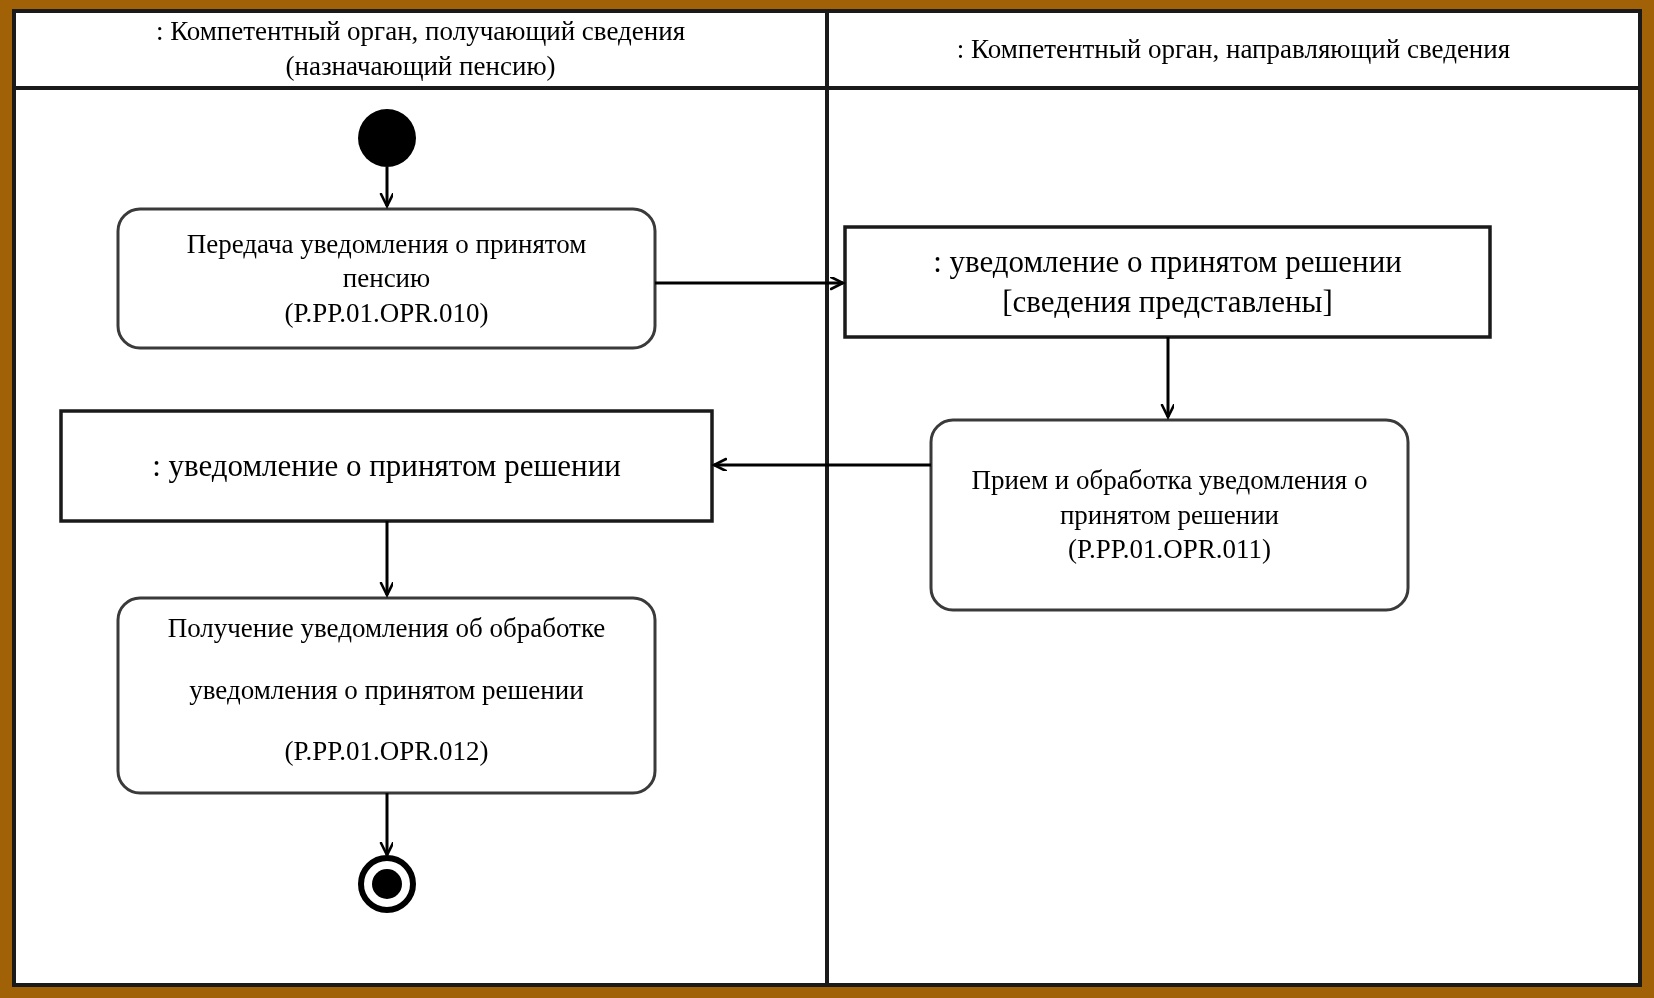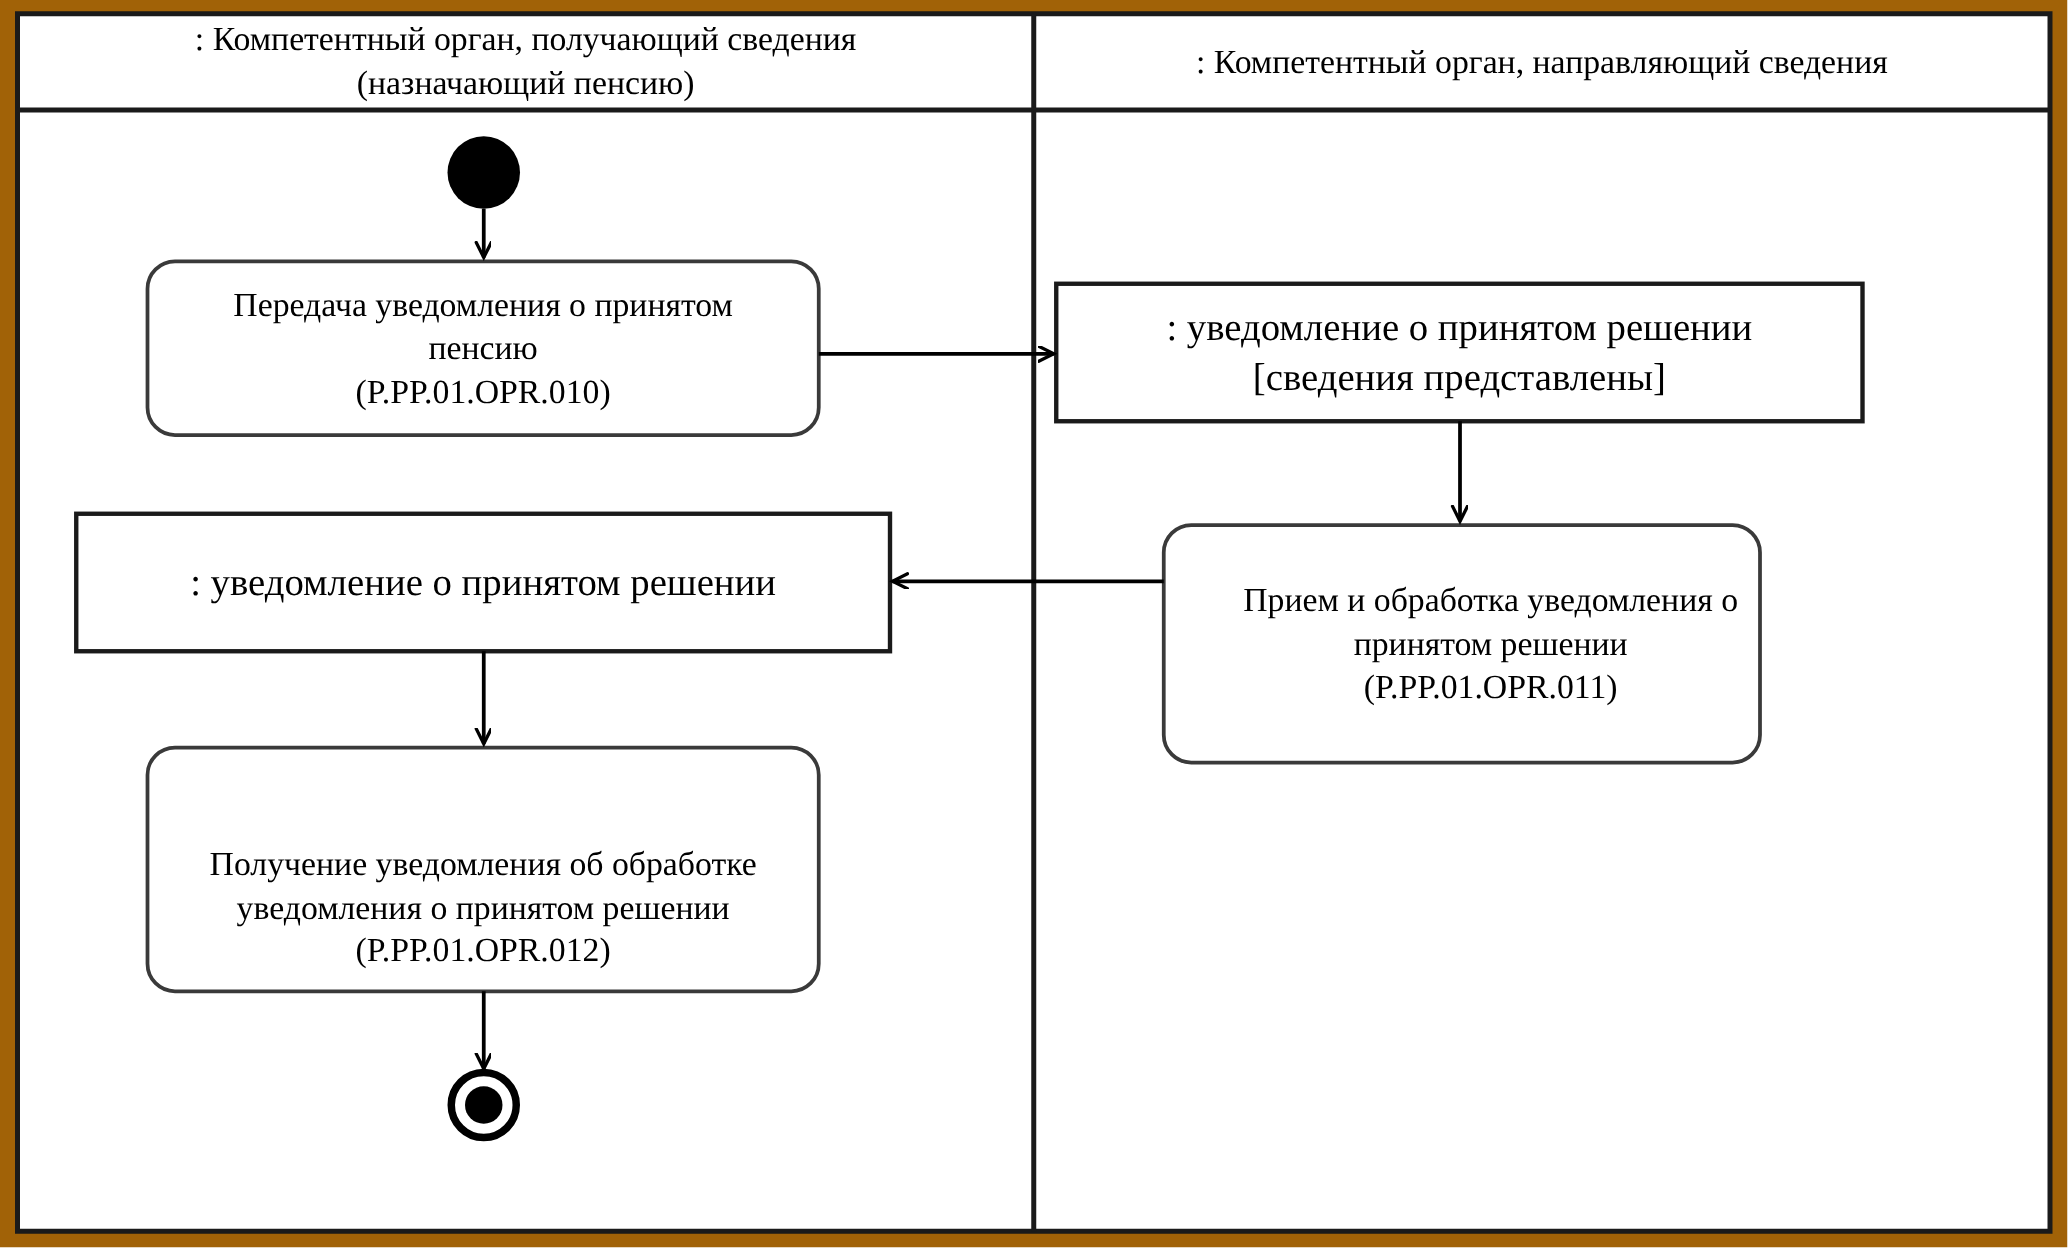--- a/index.html
+++ b/index.html
@@ -102,25 +102,25 @@
 
   <div class="node-label object-text" style="left:845px; top:227px; width:645px; height:110px;">
     <span class="tline">: уведомление о принятом решении</span>
     <span class="tline">[сведения представлены]</span>
   </div>
 
   <div class="node-label object-text" style="left:61px; top:411px; width:651px; height:110px;">
     <span class="tline">: уведомление о принятом решении</span>
   </div>
 
-  <div class="node-label activity-text" style="left:954px; top:420px; width:477px; height:190px;">
+  <div class="node-label activity-text" style="left:931px; top:420px; width:477px; height:190px;">
     <span class="tline">Прием и обработка уведомления о</span>
     <span class="tline">принятом решении</span>
     <span class="tline">(P.PP.01.OPR.011)</span>
   </div>
 
-  <div class="node-label activity-text" style="left:118px; top:634px; width:537px; height:184px;">
+  <div class="node-label activity-text" style="left:118px; top:598px; width:537px; height:184px;gap:27px;">
     <span class="tline">Получение уведомления об обработке</span>
     <span class="tline">уведомления о принятом решении</span>
     <span class="tline">(P.PP.01.OPR.012)</span>
   </div>
 
 </div>
 
 </body></html>

